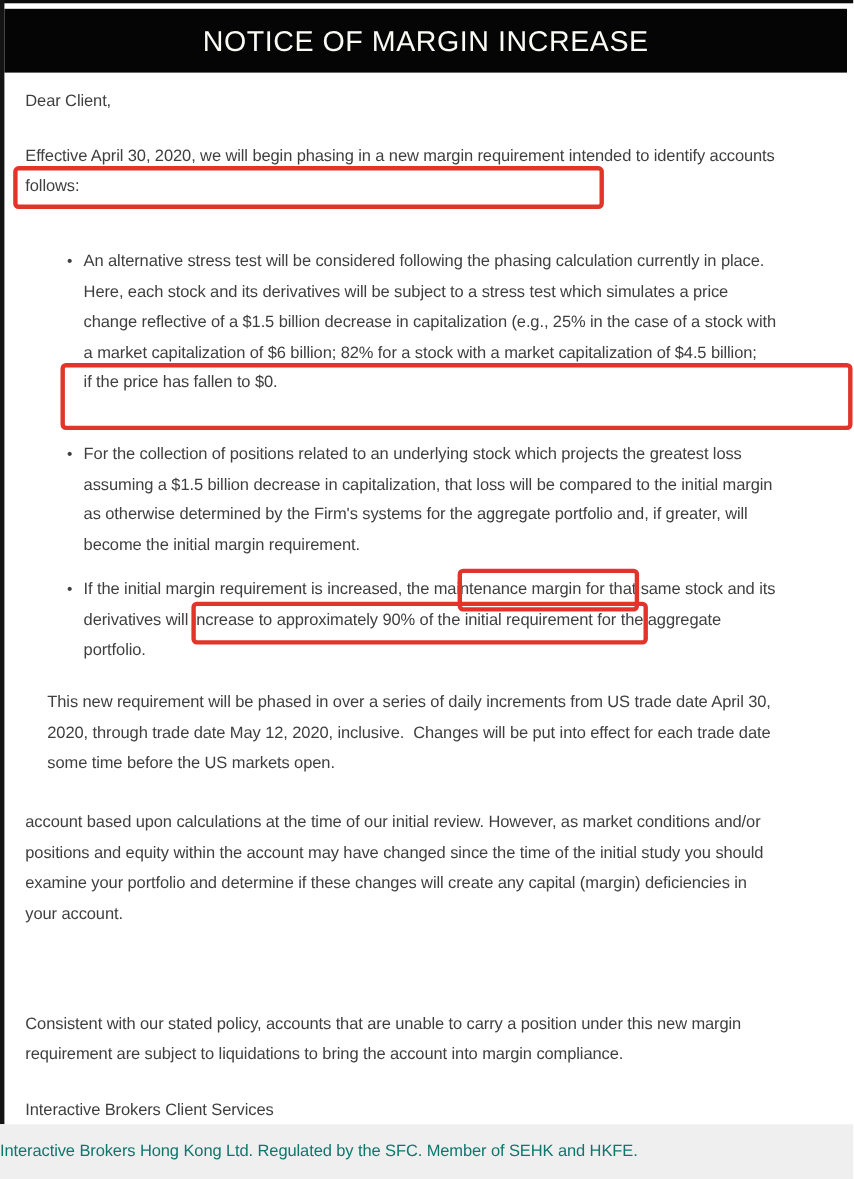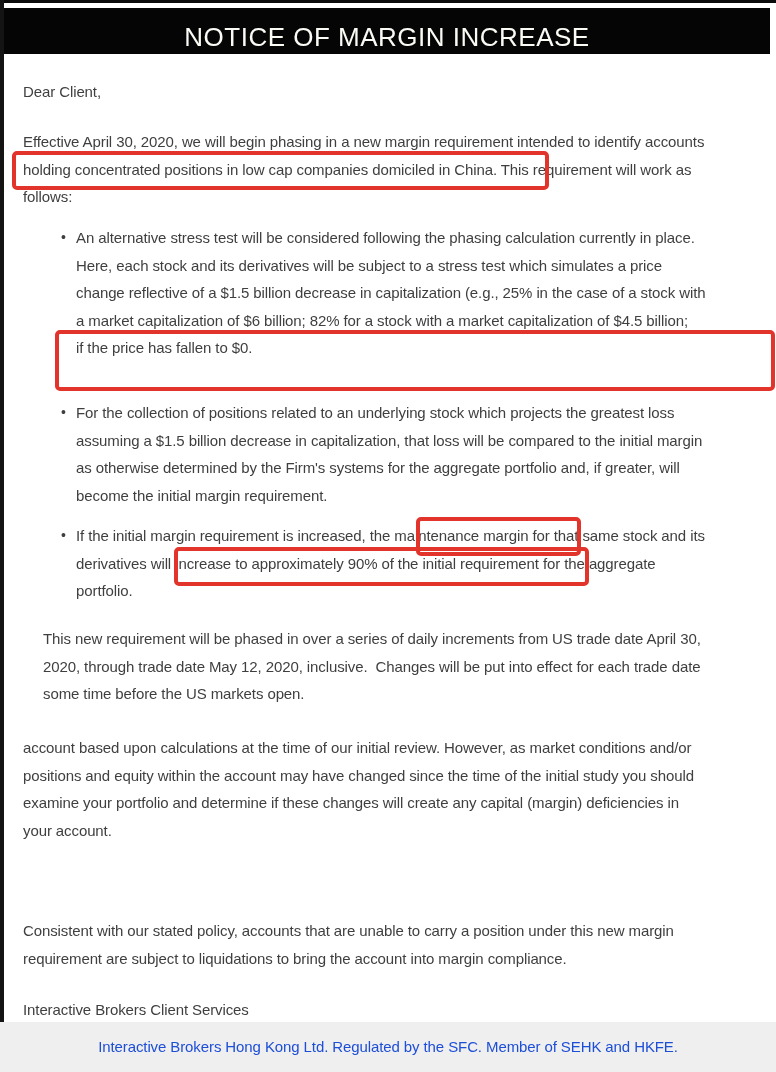--- a/index.html
+++ b/index.html
@@ -14,21 +14,21 @@
   }
   .top-strip {
     position: absolute; left: 0; top: 0; width: 776px; height: 3px;
     background: #0a0a0a;
   }
   .left-border {
     position: absolute; left: 0; top: 0; width: 4px; height: 1022px;
     background: #141414;
   }
   .header {
-    position: absolute; left: 4px; top: 8px; width: 766px; height: 46px;
+    position: absolute; left: 4px; top: 8px; width: 766px; height: 58px;
     background: #050505;
     color: #fbfbf6;
     text-align: center;
     line-height: 59px;
     font-size: 26px;
     font-weight: 500;
     letter-spacing: 0.5px;
   }
   .block {
     position: absolute;
@@ -49,23 +49,22 @@
   .bullet1 { top: 224px; }
   .bullet2 { top: 399px; }
   .bullet3 { top: 522px; }
   .para2 { top: 625px; margin-left: 20px; }
   .para3 { top: 734px; }
   .para4 { top: 917px; }
   .signature { top: 996px; }
   .footer {
     position: absolute; left: 0; top: 1022px; width: 776px; height: 50px;
     background: #efefef;
-    color: #1d4ed8;
+    color: #0f766e;
     font-size: 15px;
-    text-align: center;
     line-height: 50px;
     letter-spacing: -0.1px;
   }
   .hl {
     position: absolute;
     border: 4px solid var(--annot, #e2342a);
     border-radius: 5px;
     pointer-events: none;
     background: transparent;
   }
@@ -83,21 +82,20 @@
   <div class="left-border"></div>
 
   <div class="header">
     <span>NOTICE OF MARGIN INCREASE</span>
   </div>
 
   <div class="block salutation">Dear Client,</div>
 
   <div class="block para1">
       <div class="line">Effective April 30, 2020, we will begin phasing in a new margin requirement intended to identify accounts</div>
-      <div class="line">holding concentrated positions in low cap companies domiciled in China. This requirement will work as</div>
       <div class="line">follows:</div>
     </div>
 
   <div class="block bullet bullet1">
     <span class="dot">•</span>
     <div>
         <div class="line">An alternative stress test will be considered following the phasing calculation currently in place.</div>
         <div class="line">Here, each stock and its derivatives will be subject to a stress test which simulates a price</div>
         <div class="line">change reflective of a $1.5 billion decrease in capitalization (e.g., 25% in the case of a stock with</div>
         <div class="line">a market capitalization of $6 billion; 82% for a stock with a market capitalization of $4.5 billion;</div>

